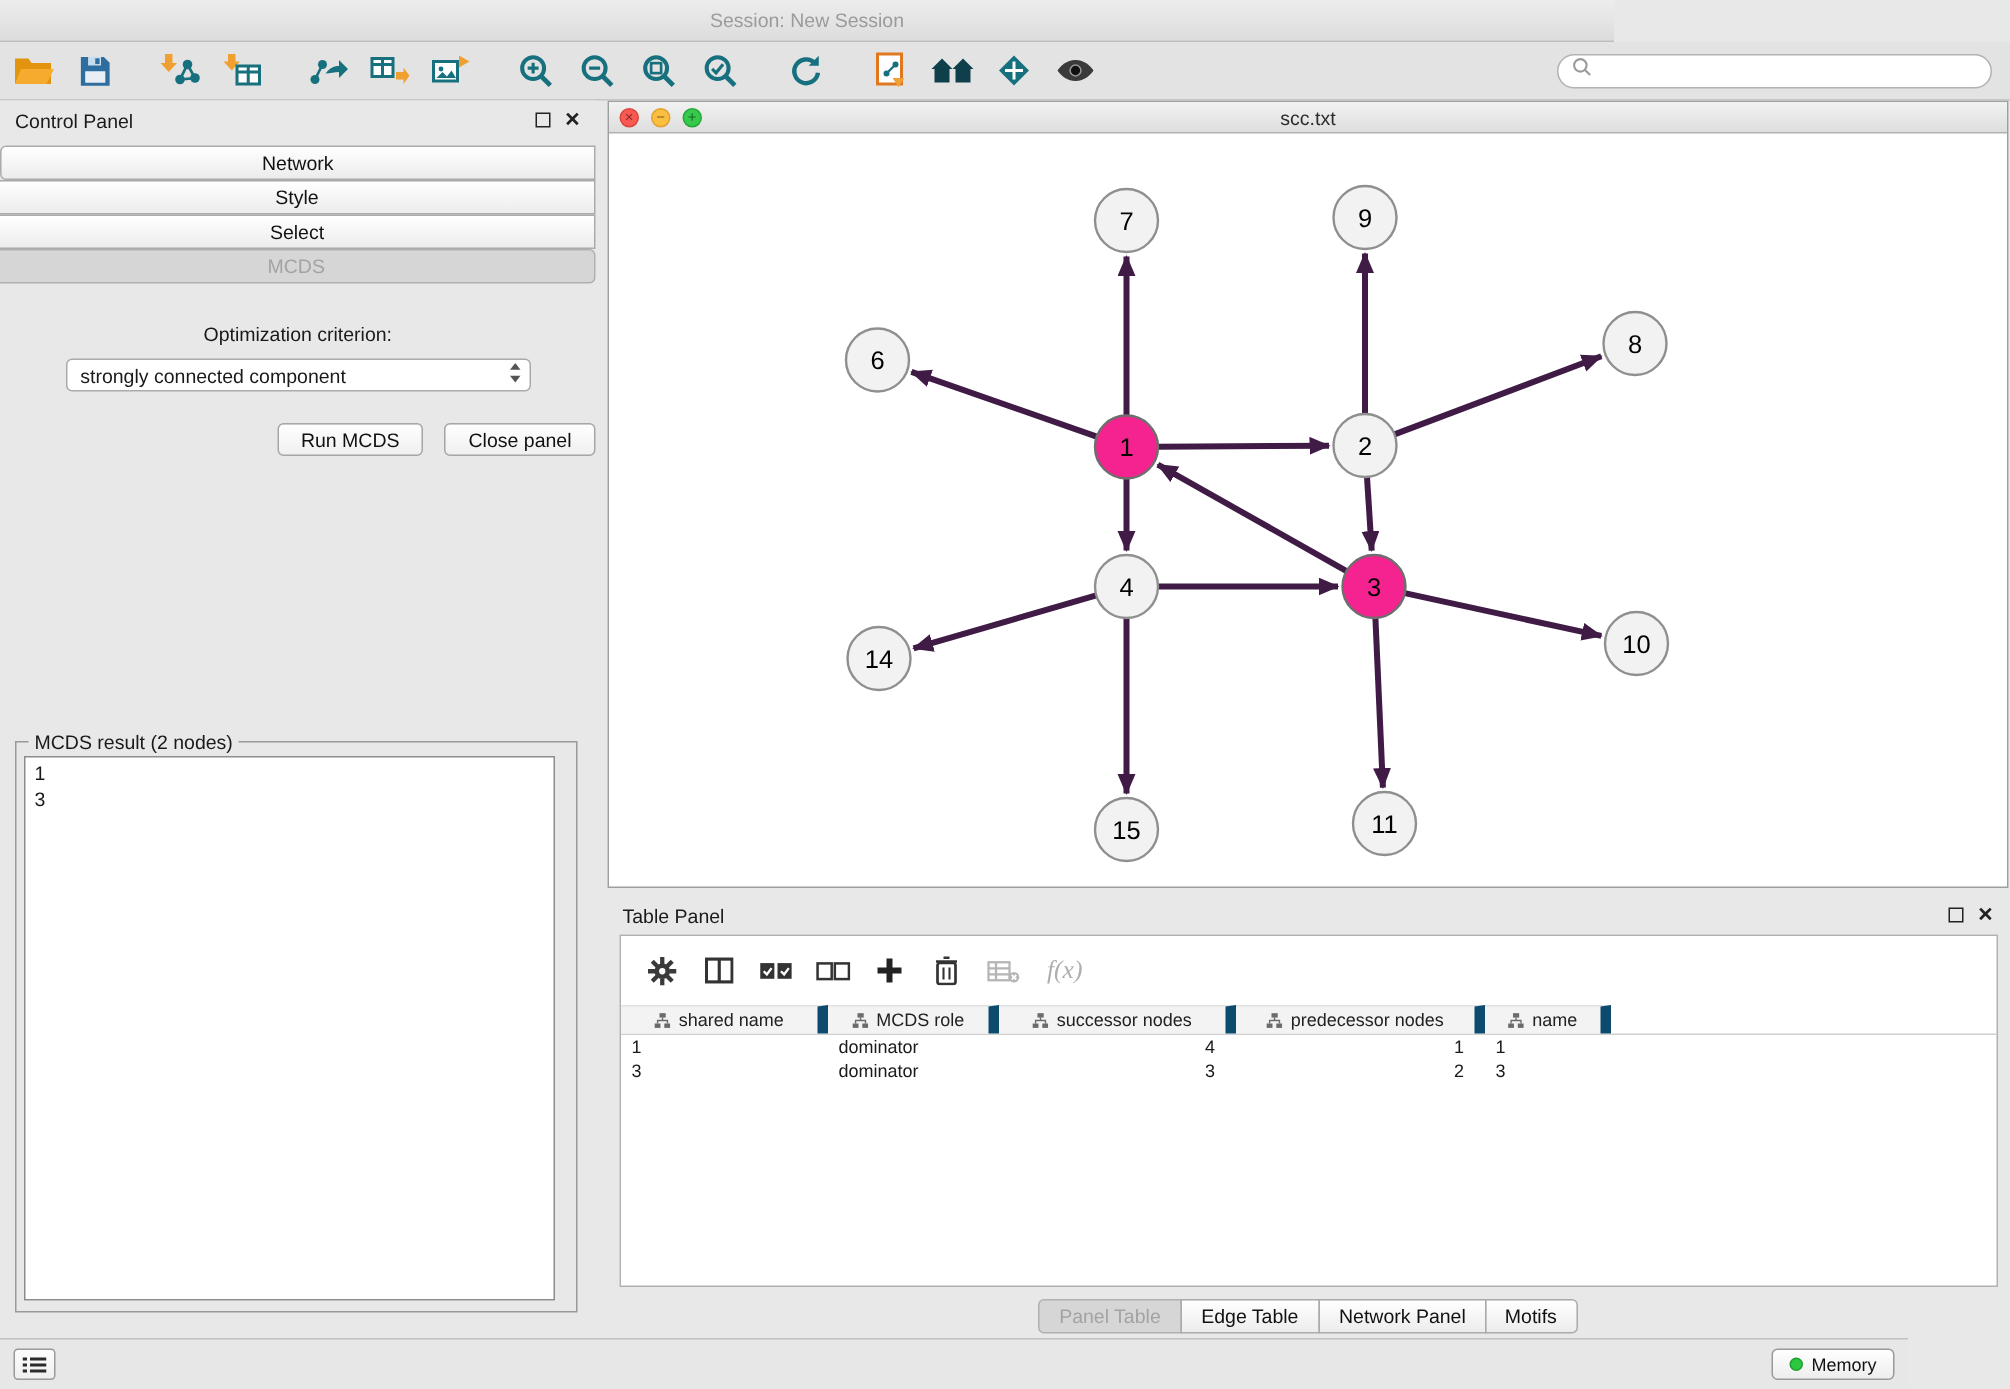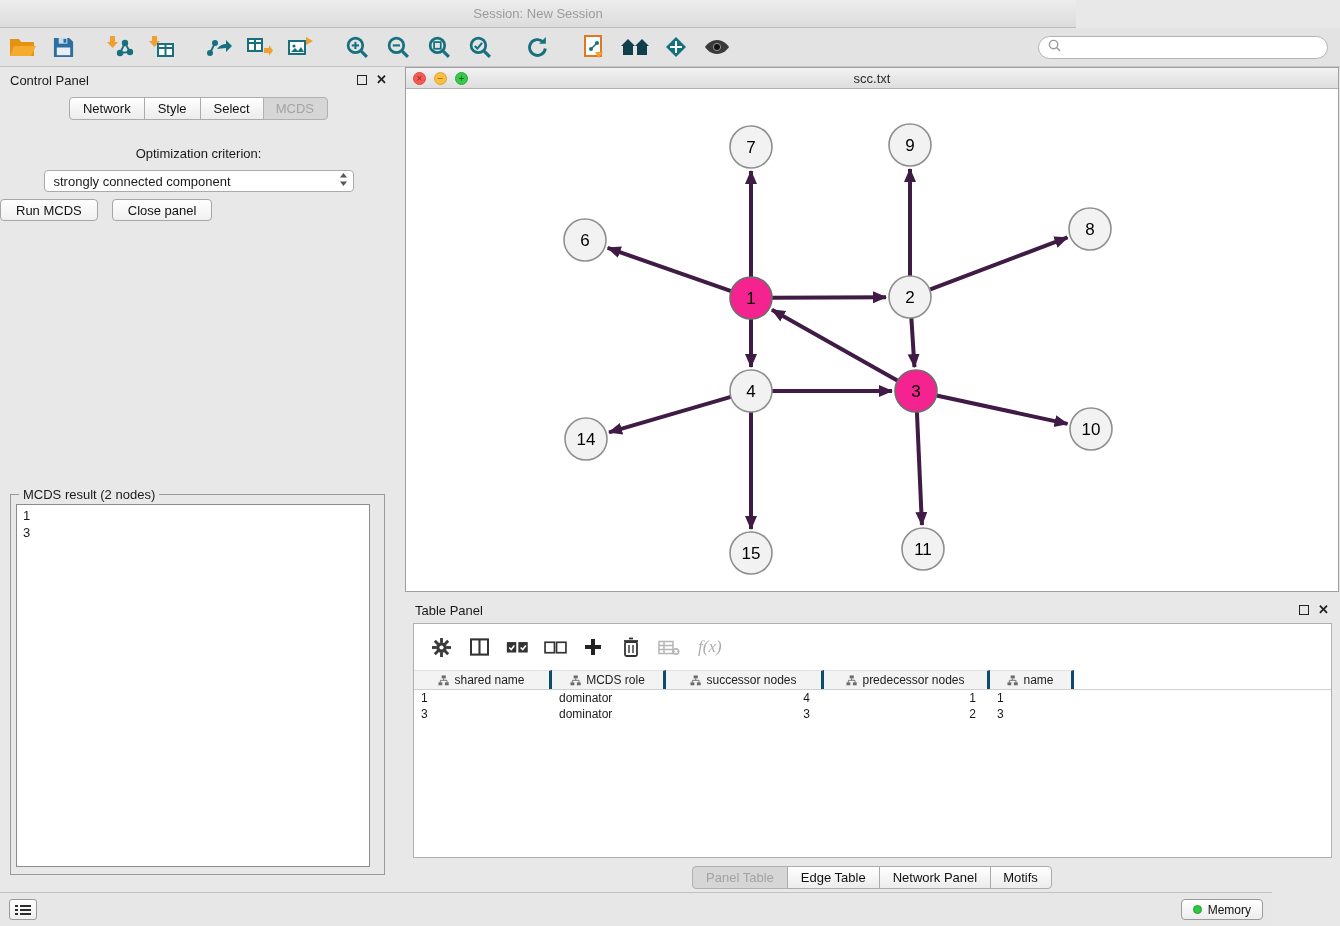--- a/index.html
+++ b/index.html
@@ -20,31 +20,31 @@
 .search-box { margin-left:auto; margin-right:12px; width:290px; height:23px; background:#fff;
   border:1px solid #b3b3b3; border-radius:12px; display:flex; align-items:center; padding:0 9px; gap:5px; }
 .search-box input { border:none; outline:none; flex:1; font-size:12px; font-family:"Liberation Sans",sans-serif; background:transparent; }
 
 
 .control-panel { position:absolute; left:0; top:67px; width:397px; bottom:34px; background:#e8e8e8; }
 .panel-header { height:26px; display:flex; justify-content:space-between; align-items:center; padding:0 10px; font-size:13px; }
 .panel-ctrls { display:flex; align-items:center; gap:9px; }
 .float-box { width:10px; height:10px; border:1.5px solid #222; display:inline-block; }
 .x-glyph { font-size:13px; font-weight:bold; color:#222; line-height:10px; }
-.tabs-row { display:flex; justify-content:center; margin-top:4px; }
+.tabs-row { display:flex; justify-content:center; margin-top:4px;flex-direction:column; }
 .tab { font-family:"Liberation Sans",sans-serif; font-size:13px; padding:3px 13px;
   background:linear-gradient(#ffffff,#ececec); border:1px solid #ababab; margin-left:-1px; color:#111; cursor:default; }
 .tab:first-child { border-radius:4px 0 0 4px; margin-left:0; }
 .tab:last-child { border-radius:0 4px 4px 0;padding-left:12px; }
 .tab.active { background:#d6d6d6; color:#a3a3a3; border-color:#b0b0b0; }
 .opt-label { text-align:center; margin-top:26px; font-size:13px; }
 .dropdown { margin:9px auto 0; width:310px; height:22px; background:#fff; border:1px solid #aaa; border-radius:4px;
   display:flex; align-items:center; padding:0 5px 0 9px; font-size:13px;justify-content:space-between; }
 .dropdown .dd-spacer { flex:1; }
-.btn-row { display:flex; justify-content:flex-start; gap:14px; margin-top:7px; }
+.btn-row { display:flex; justify-content:flex-end; gap:14px; margin-top:21px; }
 .btn { font-family:"Liberation Sans",sans-serif; font-size:13px; height:22px; padding:0 15px;
   border:1px solid #a6a6a6; border-radius:4px; background:linear-gradient(#fefefe,#f0f0f0); color:#111; }
 .result-box { position:absolute; left:10px; width:375px; top:427px; height:381px; border:1px solid #9a9a9a; }
 .result-legend { position:absolute; top:-8px; left:8px; background:#e8e8e8; padding:0 4px; font-size:13px; }
 .result-area { position:absolute; left:5px; top:9px; right:14px; bottom:7px; background:#fff;
   border:1px solid #8c8c8c; font-size:13px; line-height:17px; padding:2px 6px; white-space:pre-line; }
 
 
 .network-window { position:absolute; left:405px; top:67px; width:934px; height:525px;
   background:#fff; border:1px solid #9f9f9f; }
@@ -57,21 +57,21 @@
 .tl.green { background:#36c94b; border:1px solid #27a838; }
 .net-title { position:absolute; left:0; right:0; text-align:center; font-size:13px; color:#2b2b2b; }
 .graph { display:block; }
 
 
 .table-panel { position:absolute; left:405px; top:597px; width:934px; height:295px; background:#e8e8e8; }
 .tp-box { position:absolute; left:8px; right:7px; top:26px; height:235px; background:#fff; border:1px solid #b0b0b0; overflow:hidden; }
 .tp-toolbar { height:46px; display:flex; align-items:center; gap:8px; padding-left:12px; }
 .fx { font-family:"Liberation Serif", serif; font-style:italic; font-size:17px; color:#aeaeae; margin-left:6px; }
 .thead { display:flex; height:20px; border-bottom:1px solid #cfcfcf; }
-.th { background:#f3f3f3; border-right:3px solid #0c4a6e; border-top:1px solid #e2e2e2; display:flex; align-items:center;
+.th { background:#f3f3f3; border-right:7px solid #0c4a6e; border-top:1px solid #e2e2e2; display:flex; align-items:center;
   justify-content:center; gap:5px; font-size:12px; color:#222; }
 .th svg rect { fill:#6b6b6b; }
 .th svg path { stroke:#6b6b6b; stroke-width:1; fill:none; }
 .tr { display:flex; height:16px; }
 .td { font-size:12px; line-height:16px; padding-left:7px; overflow:hidden; }
 .td.c2, .td.c3 { text-align:right; padding-right:14px; padding-left:0; }
 .tp-tabs { position:absolute; bottom:3px; left:0; right:0; display:flex; justify-content:center; }
 
 
 .statusbar { position:absolute; bottom:0; left:0; width:1272px; height:34px; background:#e7e7e7;

